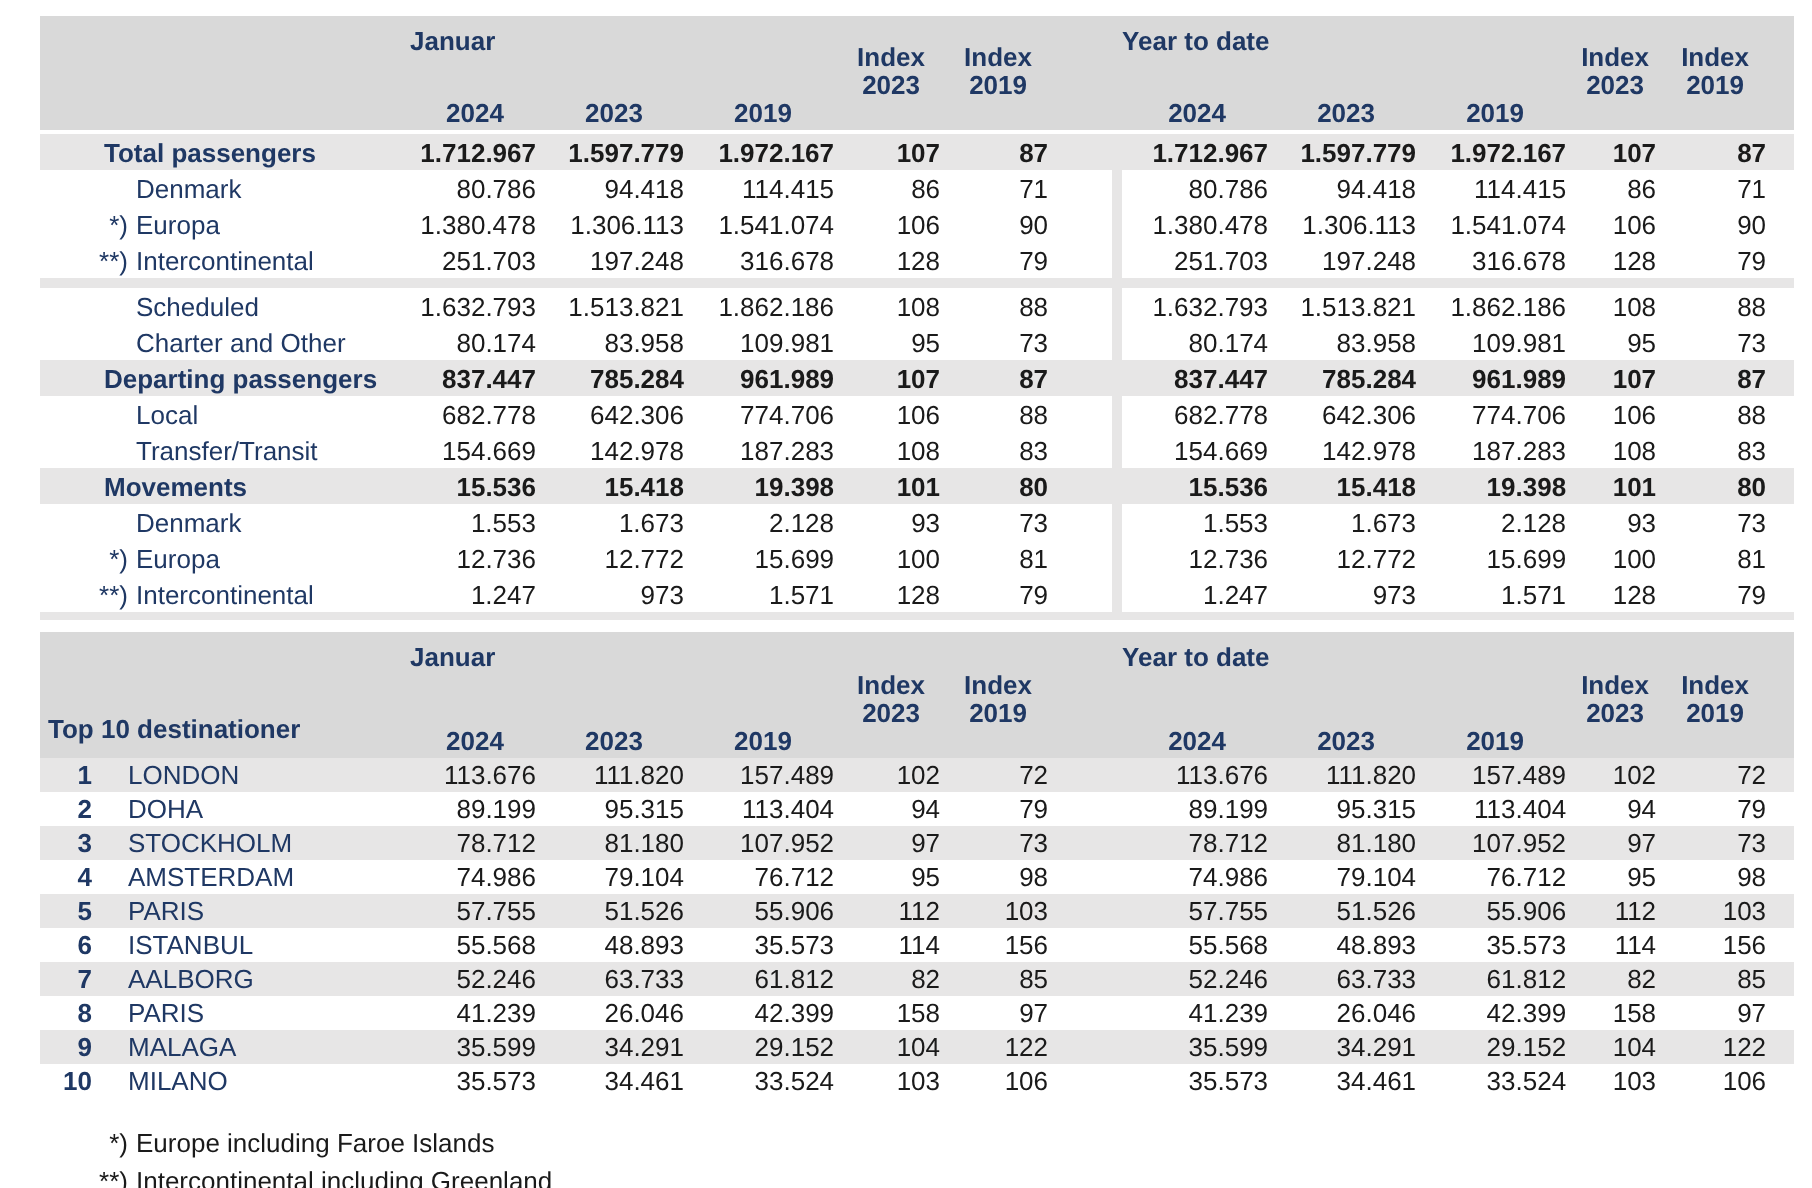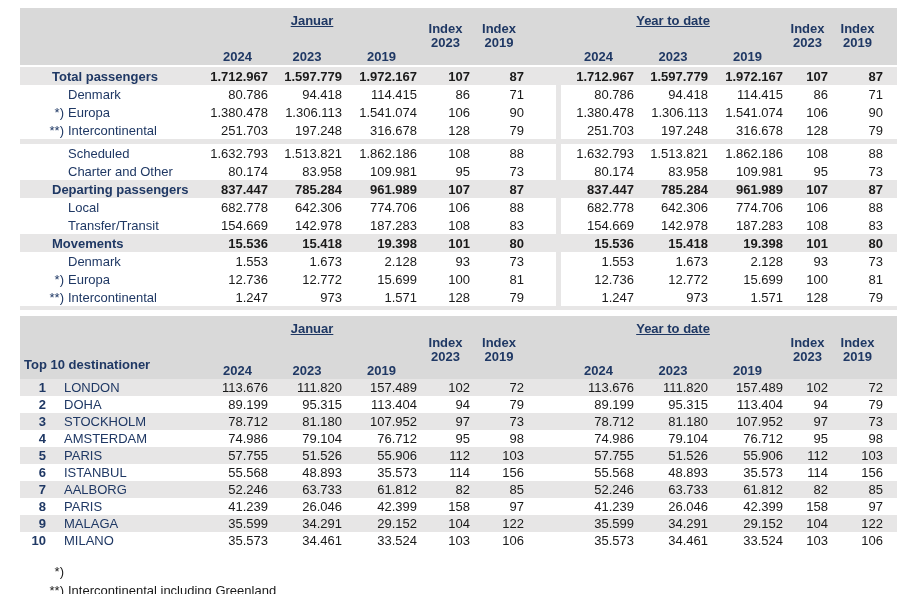--- a/index.html
+++ b/index.html
@@ -16,21 +16,21 @@
   col.c-label{width:185px}
   col.c-v1{width:65px} col.c-v2{width:74px} col.c-v3{width:75px}
   col.c-i1{width:53px} col.c-i2{width:54px}
   col.c-padL{width:30px} col.c-gap{width:5px}
   col.c-v4{width:75px} col.c-v5{width:74px} col.c-v6{width:75px}
   col.c-i3{width:45px} col.c-i4{width:55px}
   col.c-padR{width:12px}
   
   tr.hdrA td{background:#d9d9d9;height:24px;}
   tr.hdrB td{background:#d9d9d9;height:32px;}
-  td.period{color:#1f3864;font-weight:bold;text-align:center;vertical-align:middle;text-decoration:underline;}
+  td.period{color:#1f3864;font-weight:bold;text-align:left;vertical-align:middle;}
   td.yearh{color:#1f3864;font-weight:bold;text-align:center;vertical-align:bottom;padding-bottom:1px;}
   td.idxh{color:#1f3864;font-weight:bold;text-align:center;vertical-align:bottom;padding-bottom:15px;line-height:14px;}
   td.tabletitle{color:#1f3864;font-weight:bold;text-align:left;vertical-align:bottom;padding:0 0 7px 4px;}
   
   tr.sepwhite td{background:#ffffff;height:2px;}
   tr.gap-row td{background:#e7e6e6;height:5px;}
   tr.close-row td{background:#e7e6e6;height:4px;}
   
   tr.trow td{height:18px;}
   tr.trow.total td{background:#e7e6e6;font-weight:bold;}
@@ -523,19 +523,20 @@
           <td class="idx">103</td>
           <td class="idx">106</td>
           <td class="padcell"></td>
         </tr>
       </tbody>
   </table>
 
   <div class="footnotes">
     <div class="footnote-line">
       <span class="fmark">*)</span>
+      <span class="ftext">Europe including Faroe Islands</span>
     </div>
     <div class="footnote-line">
       <span class="fmark">**)</span>
       <span class="ftext">Intercontinental including Greenland</span>
     </div>
   </div>
 </div>
 
 </body></html>

